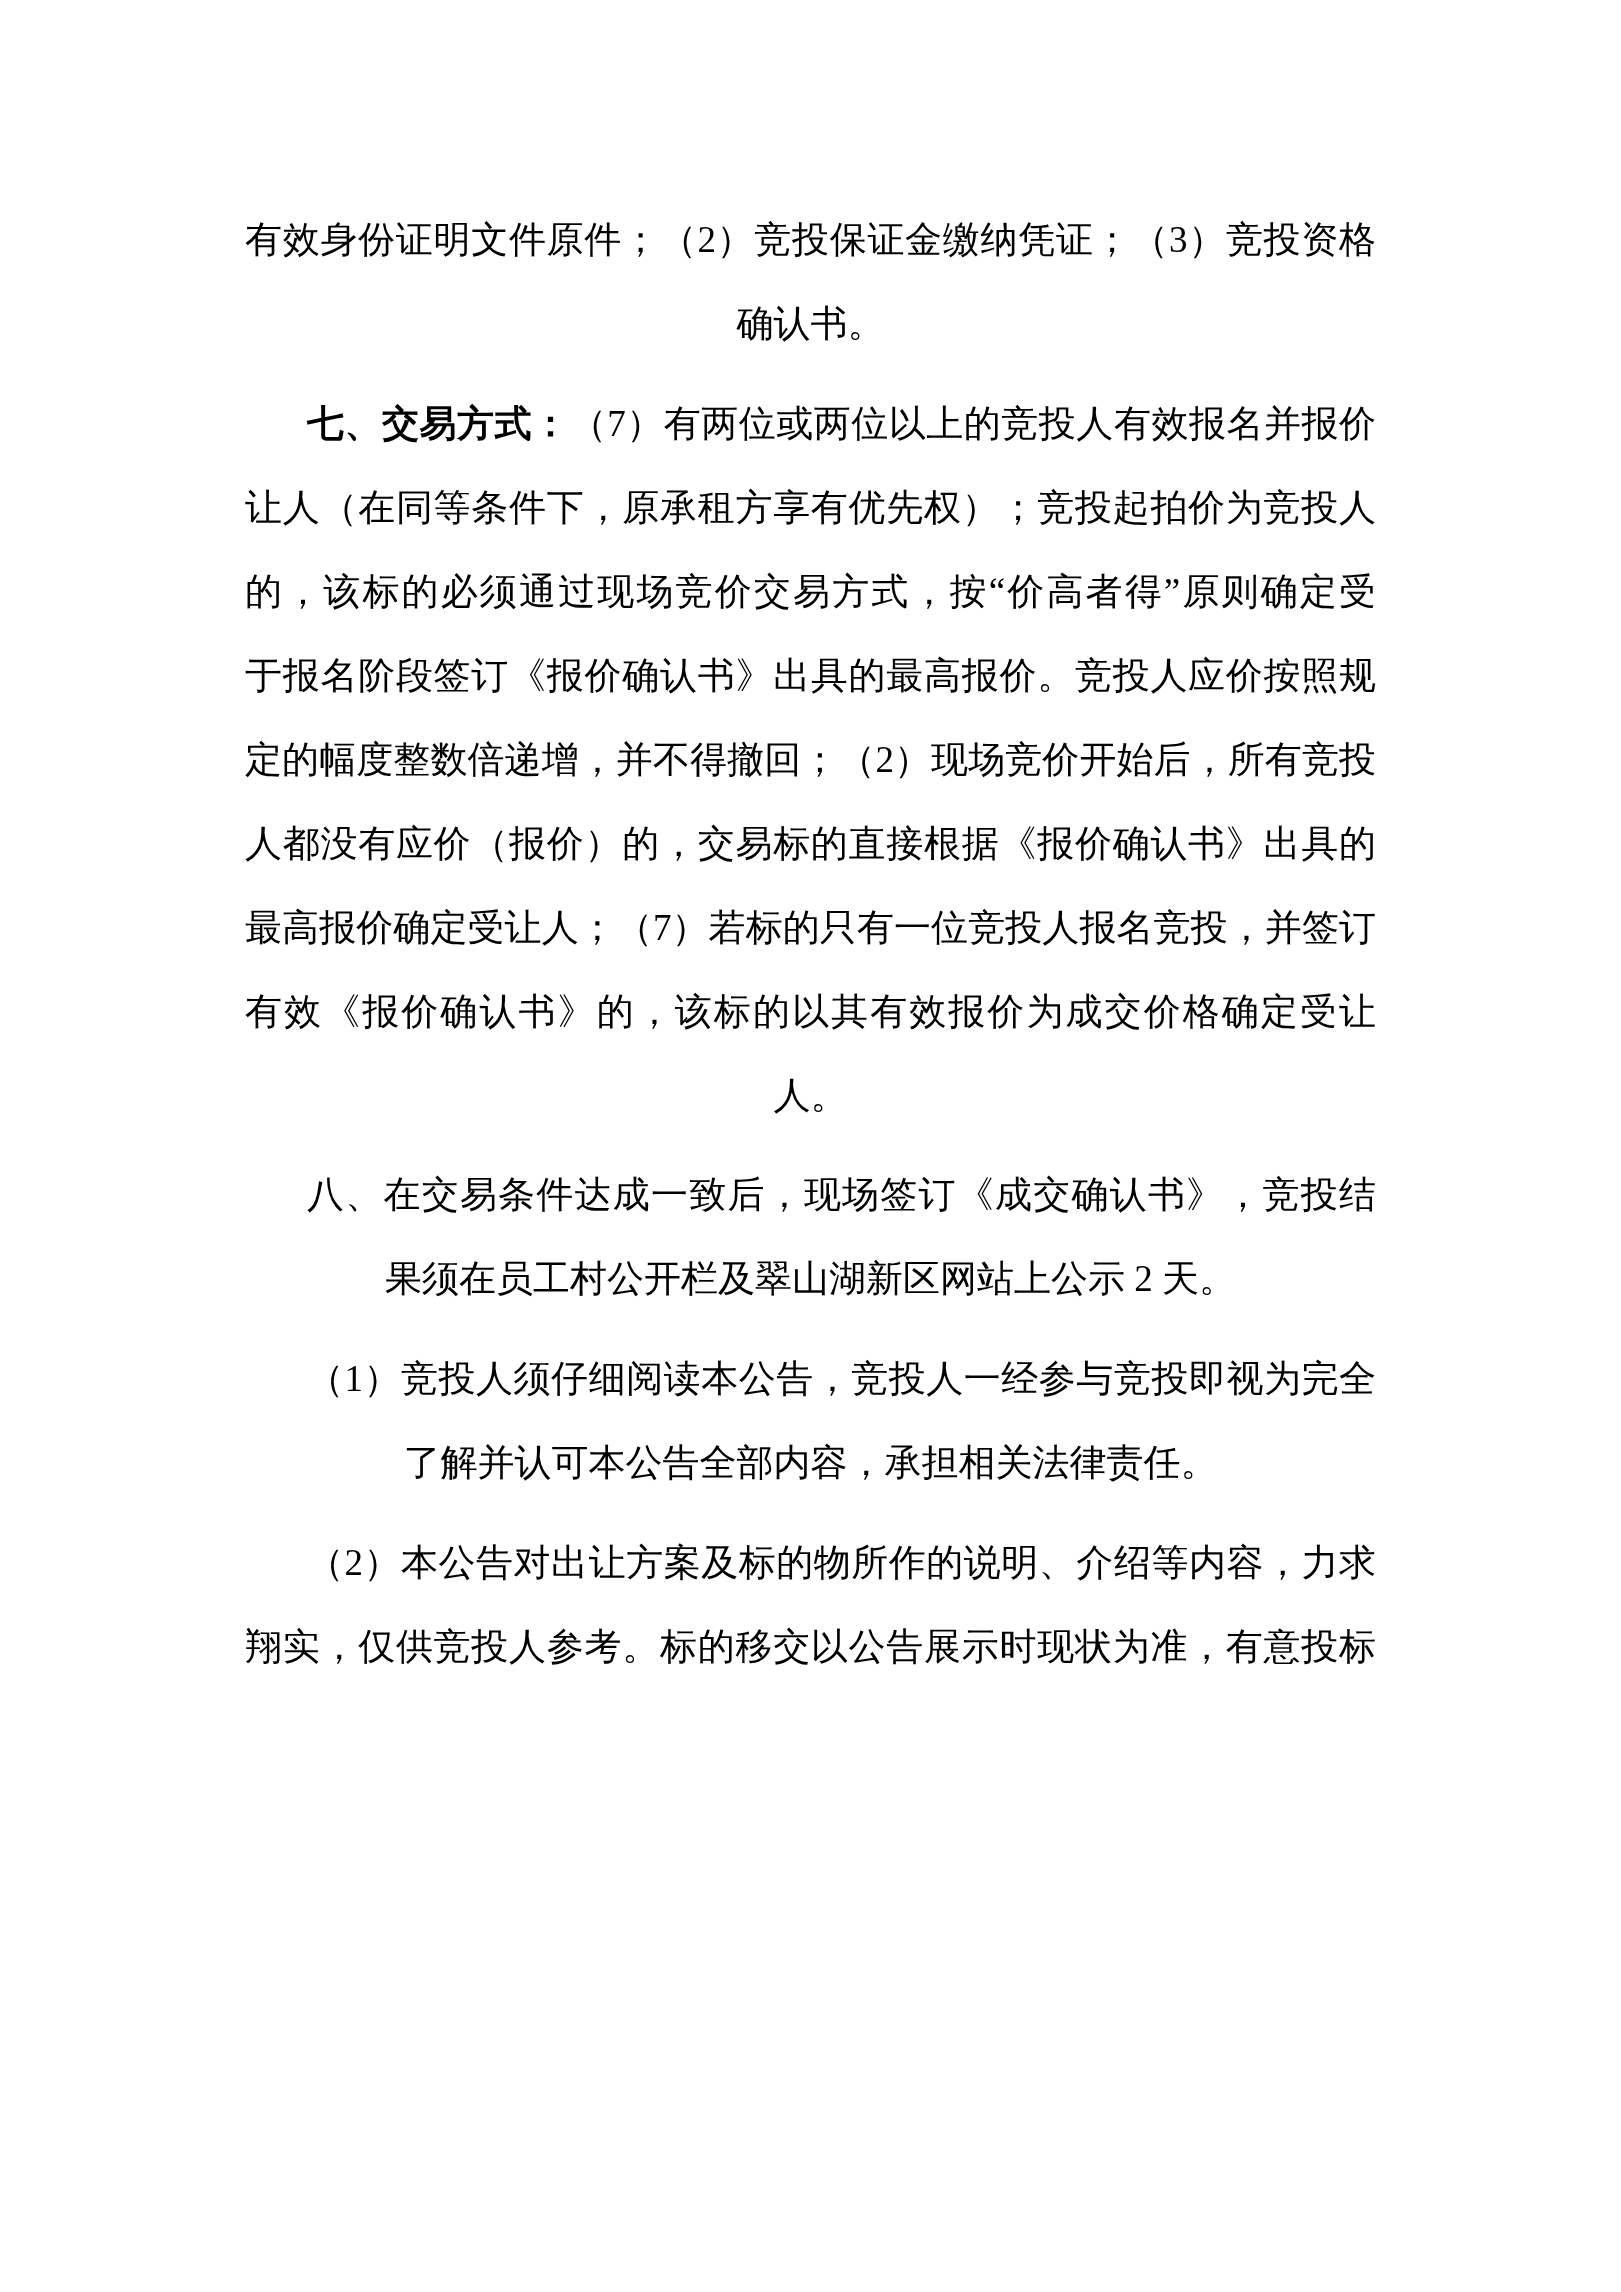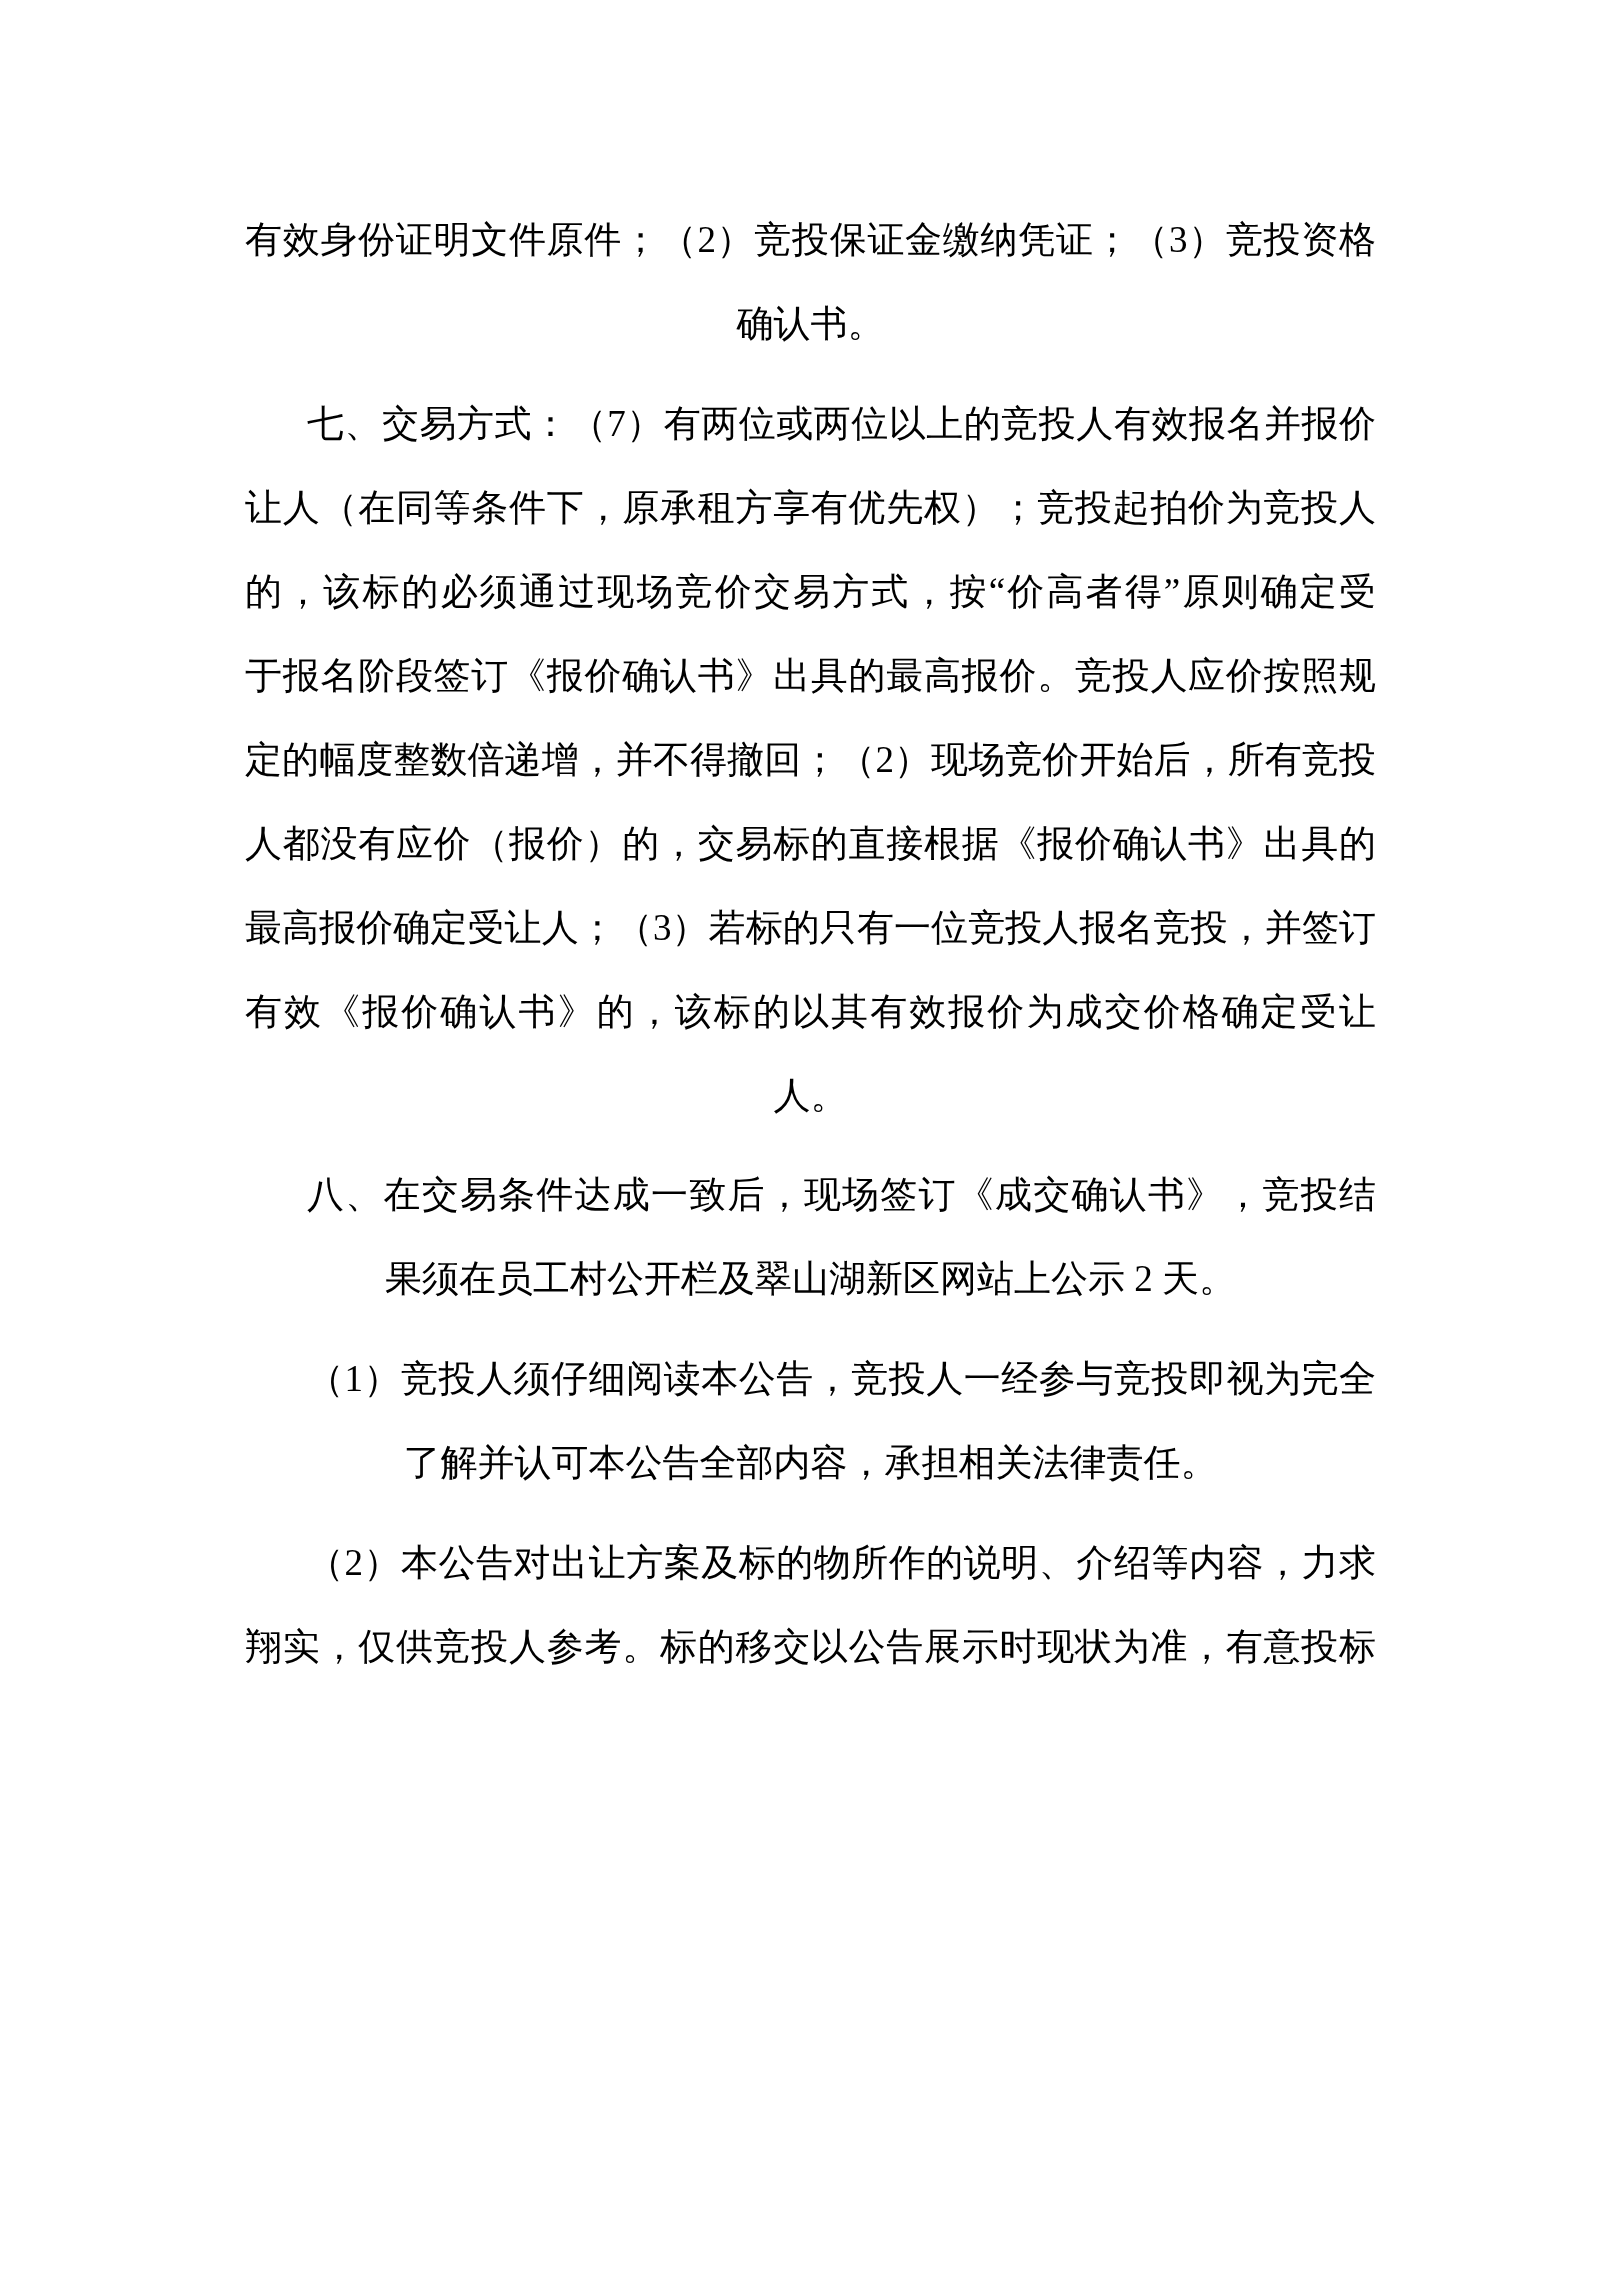--- a/index.html
+++ b/index.html
@@ -34,40 +34,40 @@
     text-align: center;
   }
   .line.justify {
     text-align: justify;
     text-align-last: justify;
   }
   .line.indent {
     padding-left: 62px;
   }
   .run.bold {
-    font-weight: 400;
+    font-weight: 700;
   }
 </style>
 </head>
 <body>
 
 <div class="page">
   <div class="content" id="content">
       <div class="para">
         <div class="line justify"><span class="run">有效身份证明文件原件；（2）竞投保证金缴纳凭证；（3）竞投资格</span></div>
         <div class="line"><span class="run">确认书。</span></div>
       </div>
       <div class="para">
         <div class="line justify indent"><span class="run bold">七、交易方式：</span><span class="run">（7）有两位或两位以上的竞投人有效报名并报价</span></div>
         <div class="line justify"><span class="run">让人（在同等条件下，原承租方享有优先权）；竞投起拍价为竞投人</span></div>
         <div class="line justify"><span class="run">的，该标的必须通过现场竞价交易方式，按“价高者得”原则确定受</span></div>
         <div class="line justify"><span class="run">于报名阶段签订《报价确认书》出具的最高报价。竞投人应价按照规</span></div>
         <div class="line justify"><span class="run">定的幅度整数倍递增，并不得撤回；（2）现场竞价开始后，所有竞投</span></div>
         <div class="line justify"><span class="run">人都没有应价（报价）的，交易标的直接根据《报价确认书》出具的</span></div>
-        <div class="line justify"><span class="run">最高报价确定受让人；（3）若标的只有一位竞投人报名竞投，并签订</span></div>
+        <div class="line justify"><span class="run">最高报价确定受让人；（7）若标的只有一位竞投人报名竞投，并签订</span></div>
         <div class="line justify"><span class="run">有效《报价确认书》的，该标的以其有效报价为成交价格确定受让</span></div>
         <div class="line"><span class="run">人。</span></div>
       </div>
       <div class="para">
         <div class="line justify indent"><span class="run">八、在交易条件达成一致后，现场签订《成交确认书》，竞投结</span></div>
         <div class="line"><span class="run">果须在员工村公开栏及翠山湖新区网站上公示 2 天。</span></div>
       </div>
       <div class="para">
         <div class="line justify indent"><span class="run">（1）竞投人须仔细阅读本公告，竞投人一经参与竞投即视为完全</span></div>
         <div class="line"><span class="run">了解并认可本公告全部内容，承担相关法律责任。</span></div>

